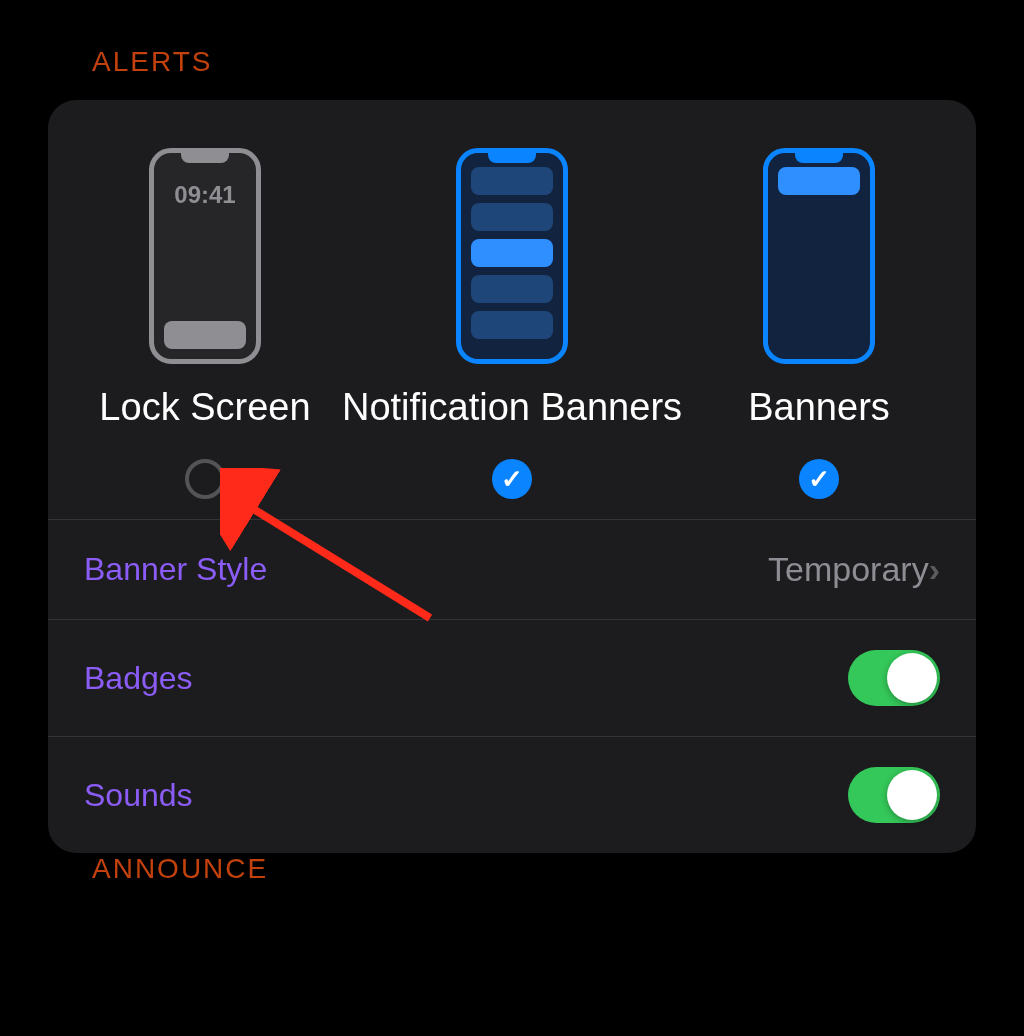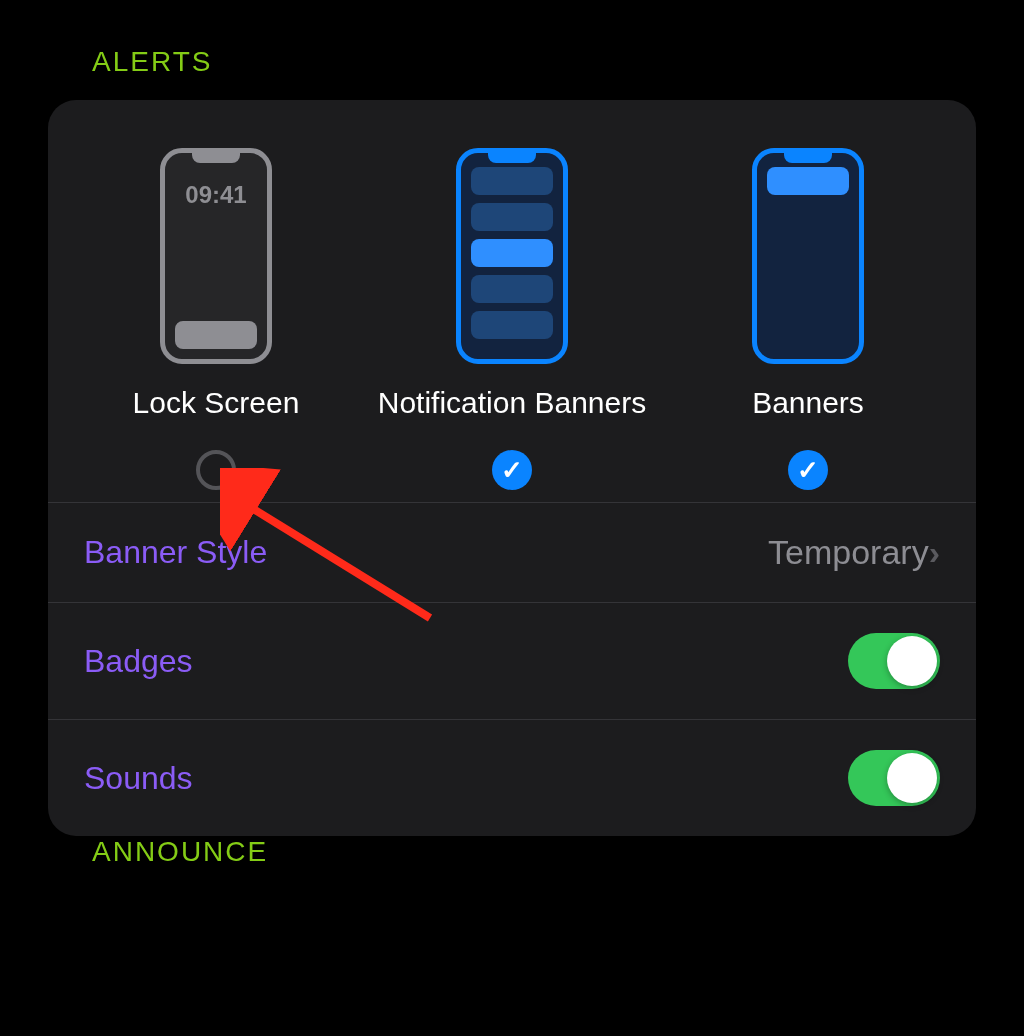--- a/index.html
+++ b/index.html
@@ -9,37 +9,37 @@
     background: #000;
     font-family: -apple-system, "Helvetica Neue", Helvetica, Arial, sans-serif;
     color: #fff;
     overflow: hidden;
   }
   .container {
     padding: 46px 48px 0 48px;
     position: relative;
   }
   .section-header {
-    color: #84cc16;
+    color: #c2410c;
     font-size: 28px;
     letter-spacing: 2px;
     margin: 0 0 22px 44px;
     font-weight: 400;
   }
   .card {
     background: #1c1c1e;
     border-radius: 28px;
     padding: 0;
     overflow: hidden;
   }
   .alert-row {
     display: flex;
     justify-content: space-around;
     align-items: flex-end;
-    padding: 48px 20px 12px 20px;
+    padding: 48px 20px 20px 20px;
     border-bottom: 1px solid #343438;
   }
   .alert-option {
     display: flex;
     flex-direction: column;
     align-items: center;
     flex: 1;
   }
   .phone {
     width: 112px;
@@ -102,21 +102,21 @@
   .banner-bar {
     position: absolute;
     top: 14px;
     left: 10px; right: 10px;
     height: 28px;
     background: #2f8fff;
     border-radius: 8px;
   }
   .alert-label {
     color: #fff;
-    font-size: 30px;
+    font-size: 38px;
     font-weight: 400;
     margin-bottom: 30px;
     white-space: nowrap;
   }
   .check {
     width: 40px;
     height: 40px;
     border-radius: 50%;
     display: flex;
     align-items: center;

